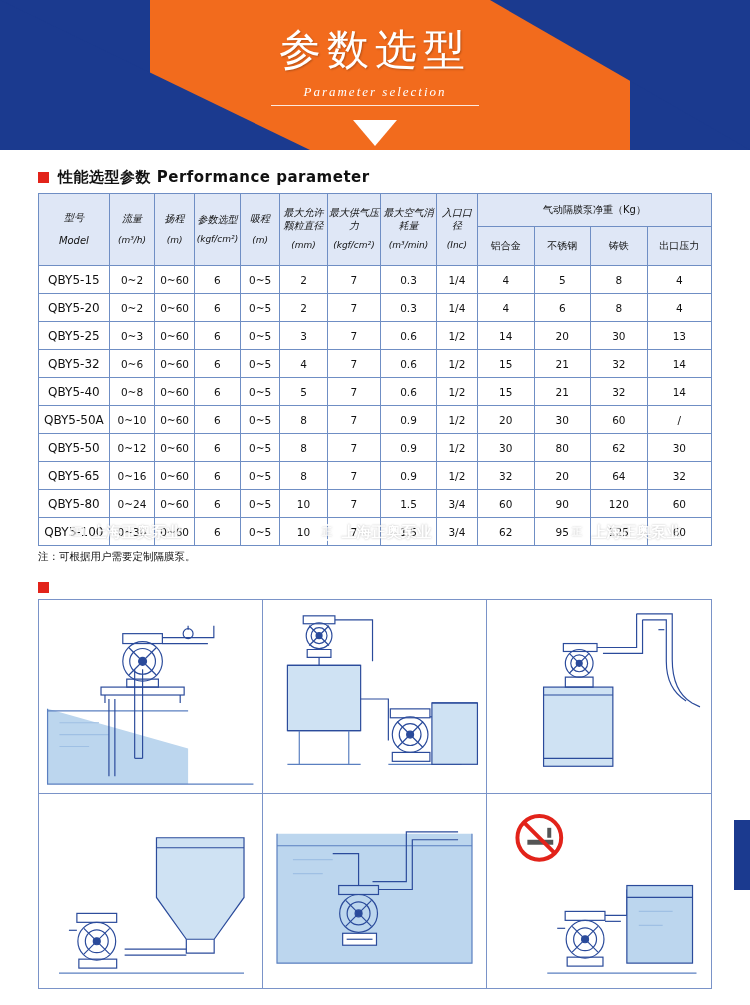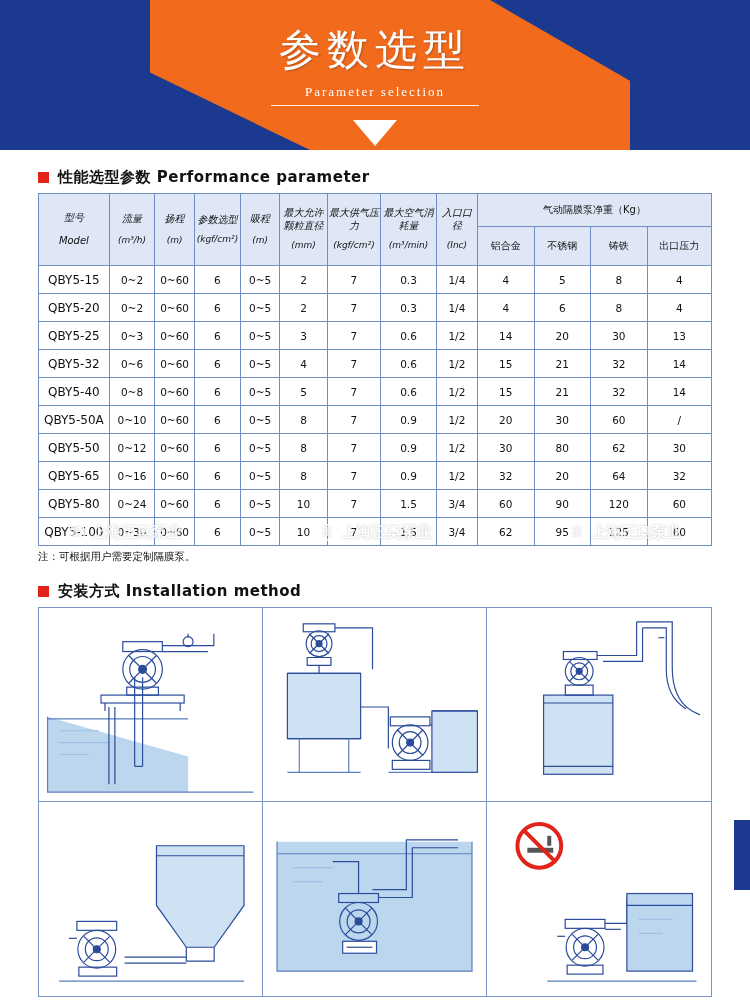--- a/index.html
+++ b/index.html
@@ -58,21 +58,21 @@
     font-family:"DejaVu Sans", sans-serif;
   }
   .banner-sub {
     color:#ffffff;
     font-size:13px;
     letter-spacing:2px;
     margin-top:6px;
     font-family:"Liberation Serif", serif;
     padding-bottom:5px;
     border-bottom:1px solid rgba(255,255,255,.85);
-    width:208px; text-align:center;
+    width:208px; text-align:center;font-style:italic;
   }
   .banner-arrow {
     margin-top:14px;
     width:0;height:0;
     border-style:solid;
     border-width:26px 22px 0 22px;
     border-color:#ffffff transparent transparent transparent;
   }
 
   
@@ -422,21 +422,20 @@
   <div class="wm">
     <span class="ring">正</span>
     <span>上海正奥泵业</span>
   </div>
 </div>
 
 <div class="note">注：可根据用户需要定制隔膜泵。</div>
 
 <div class="section-head">
   <div class="sq"></div>
-  <div class="txt">安装方式 Installation method</div>
 </div>
 
 <div class="install-wrap">
 
   <div class="cellbox">
     <svg viewBox="0 0 224 195" preserveAspectRatio="xMidYMid meet">
       <g fill="none" stroke="#2b4b9b" stroke-width="1.2">
         <path d="M8 110 L8 186 L150 186 L150 150" fill="#bcd6ee" stroke="none"></path>
         <path d="M8 110 L8 186 L216 186" stroke="#5a7fc0"></path>
         <path d="M8 112 L150 112" stroke="#5a7fc0"></path>

